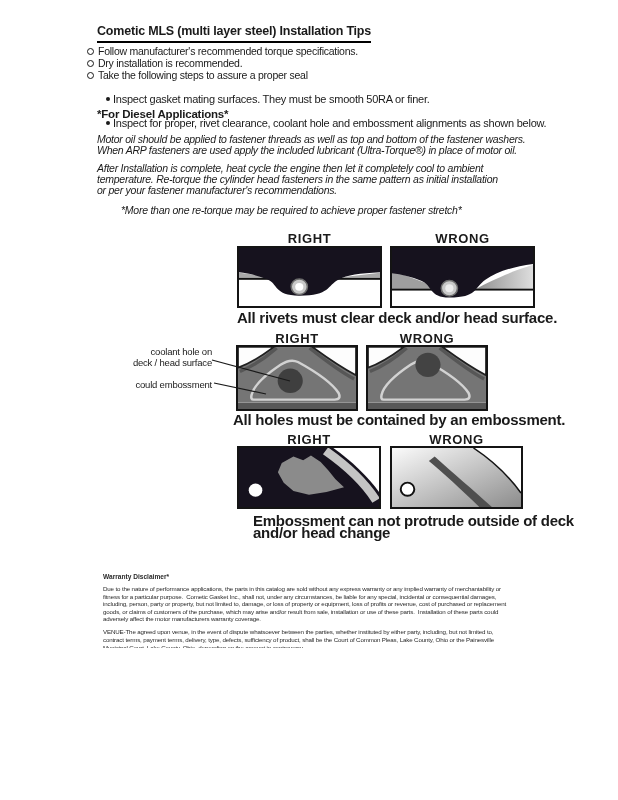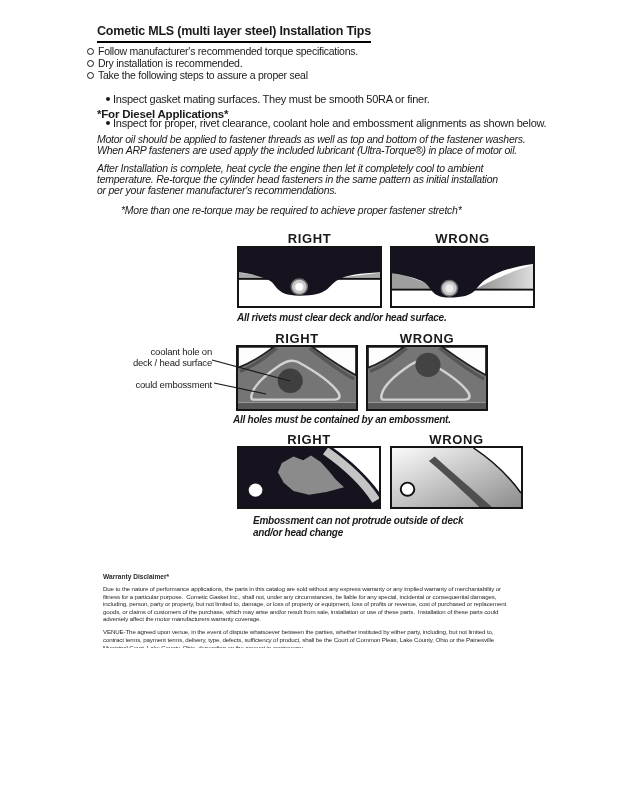--- a/index.html
+++ b/index.html
@@ -22,21 +22,21 @@
   .sb-mark{width:4px;height:4px;background:#1a1a1a;border-radius:50%;margin:3.5px 3px 0 0;flex:none;}
   
   .h2{position:absolute;left:97px;top:108px;font-size:11.5px;font-weight:700;letter-spacing:-0.2px;white-space:pre;}
   .para{position:absolute;left:97px;font-size:10.5px;letter-spacing:-0.25px;line-height:11px;font-style:italic;}
   .para div{white-space:pre;}
   .p1{top:134px;} .p2{top:163px;} .pnote{top:205px;margin-left:24px;}
   
   .fl{position:absolute;font-size:13px;font-weight:700;letter-spacing:0.6px;text-align:center;white-space:pre;}
   .figbox{position:absolute;border:2px solid #141414;background:#fff;line-height:0;}
   .figbox svg{display:block;}
-  .cap{position:absolute;font-size:10px;font-weight:700;letter-spacing:-0.25px;line-height:12px;font-style:italic;}
+  .cap{position:absolute;font-size:15px;font-weight:700;letter-spacing:-0.25px;line-height:12px;}
   .cap div{white-space:pre;}
   .ann{position:absolute;font-size:9.5px;letter-spacing:-0.2px;line-height:11px;text-align:right;width:100px;}
   .ann div{white-space:pre;}
   .leader{position:absolute;left:120px;top:340px;}
   
   .fineprint{position:absolute;left:103px;top:573px;color:#2a2a2a;}
   .fp-head{font-size:6.6px;font-weight:700;margin-bottom:5px;white-space:pre;}
   .fp-para{margin-bottom:5.5px;}
   .fp-line{font-size:6.2px;line-height:7.6px;letter-spacing:-0.15px;white-space:pre;}
   .pageno{position:absolute;left:385px;top:758px;font-size:13px;letter-spacing:0;color:#be185d;white-space:pre;}

